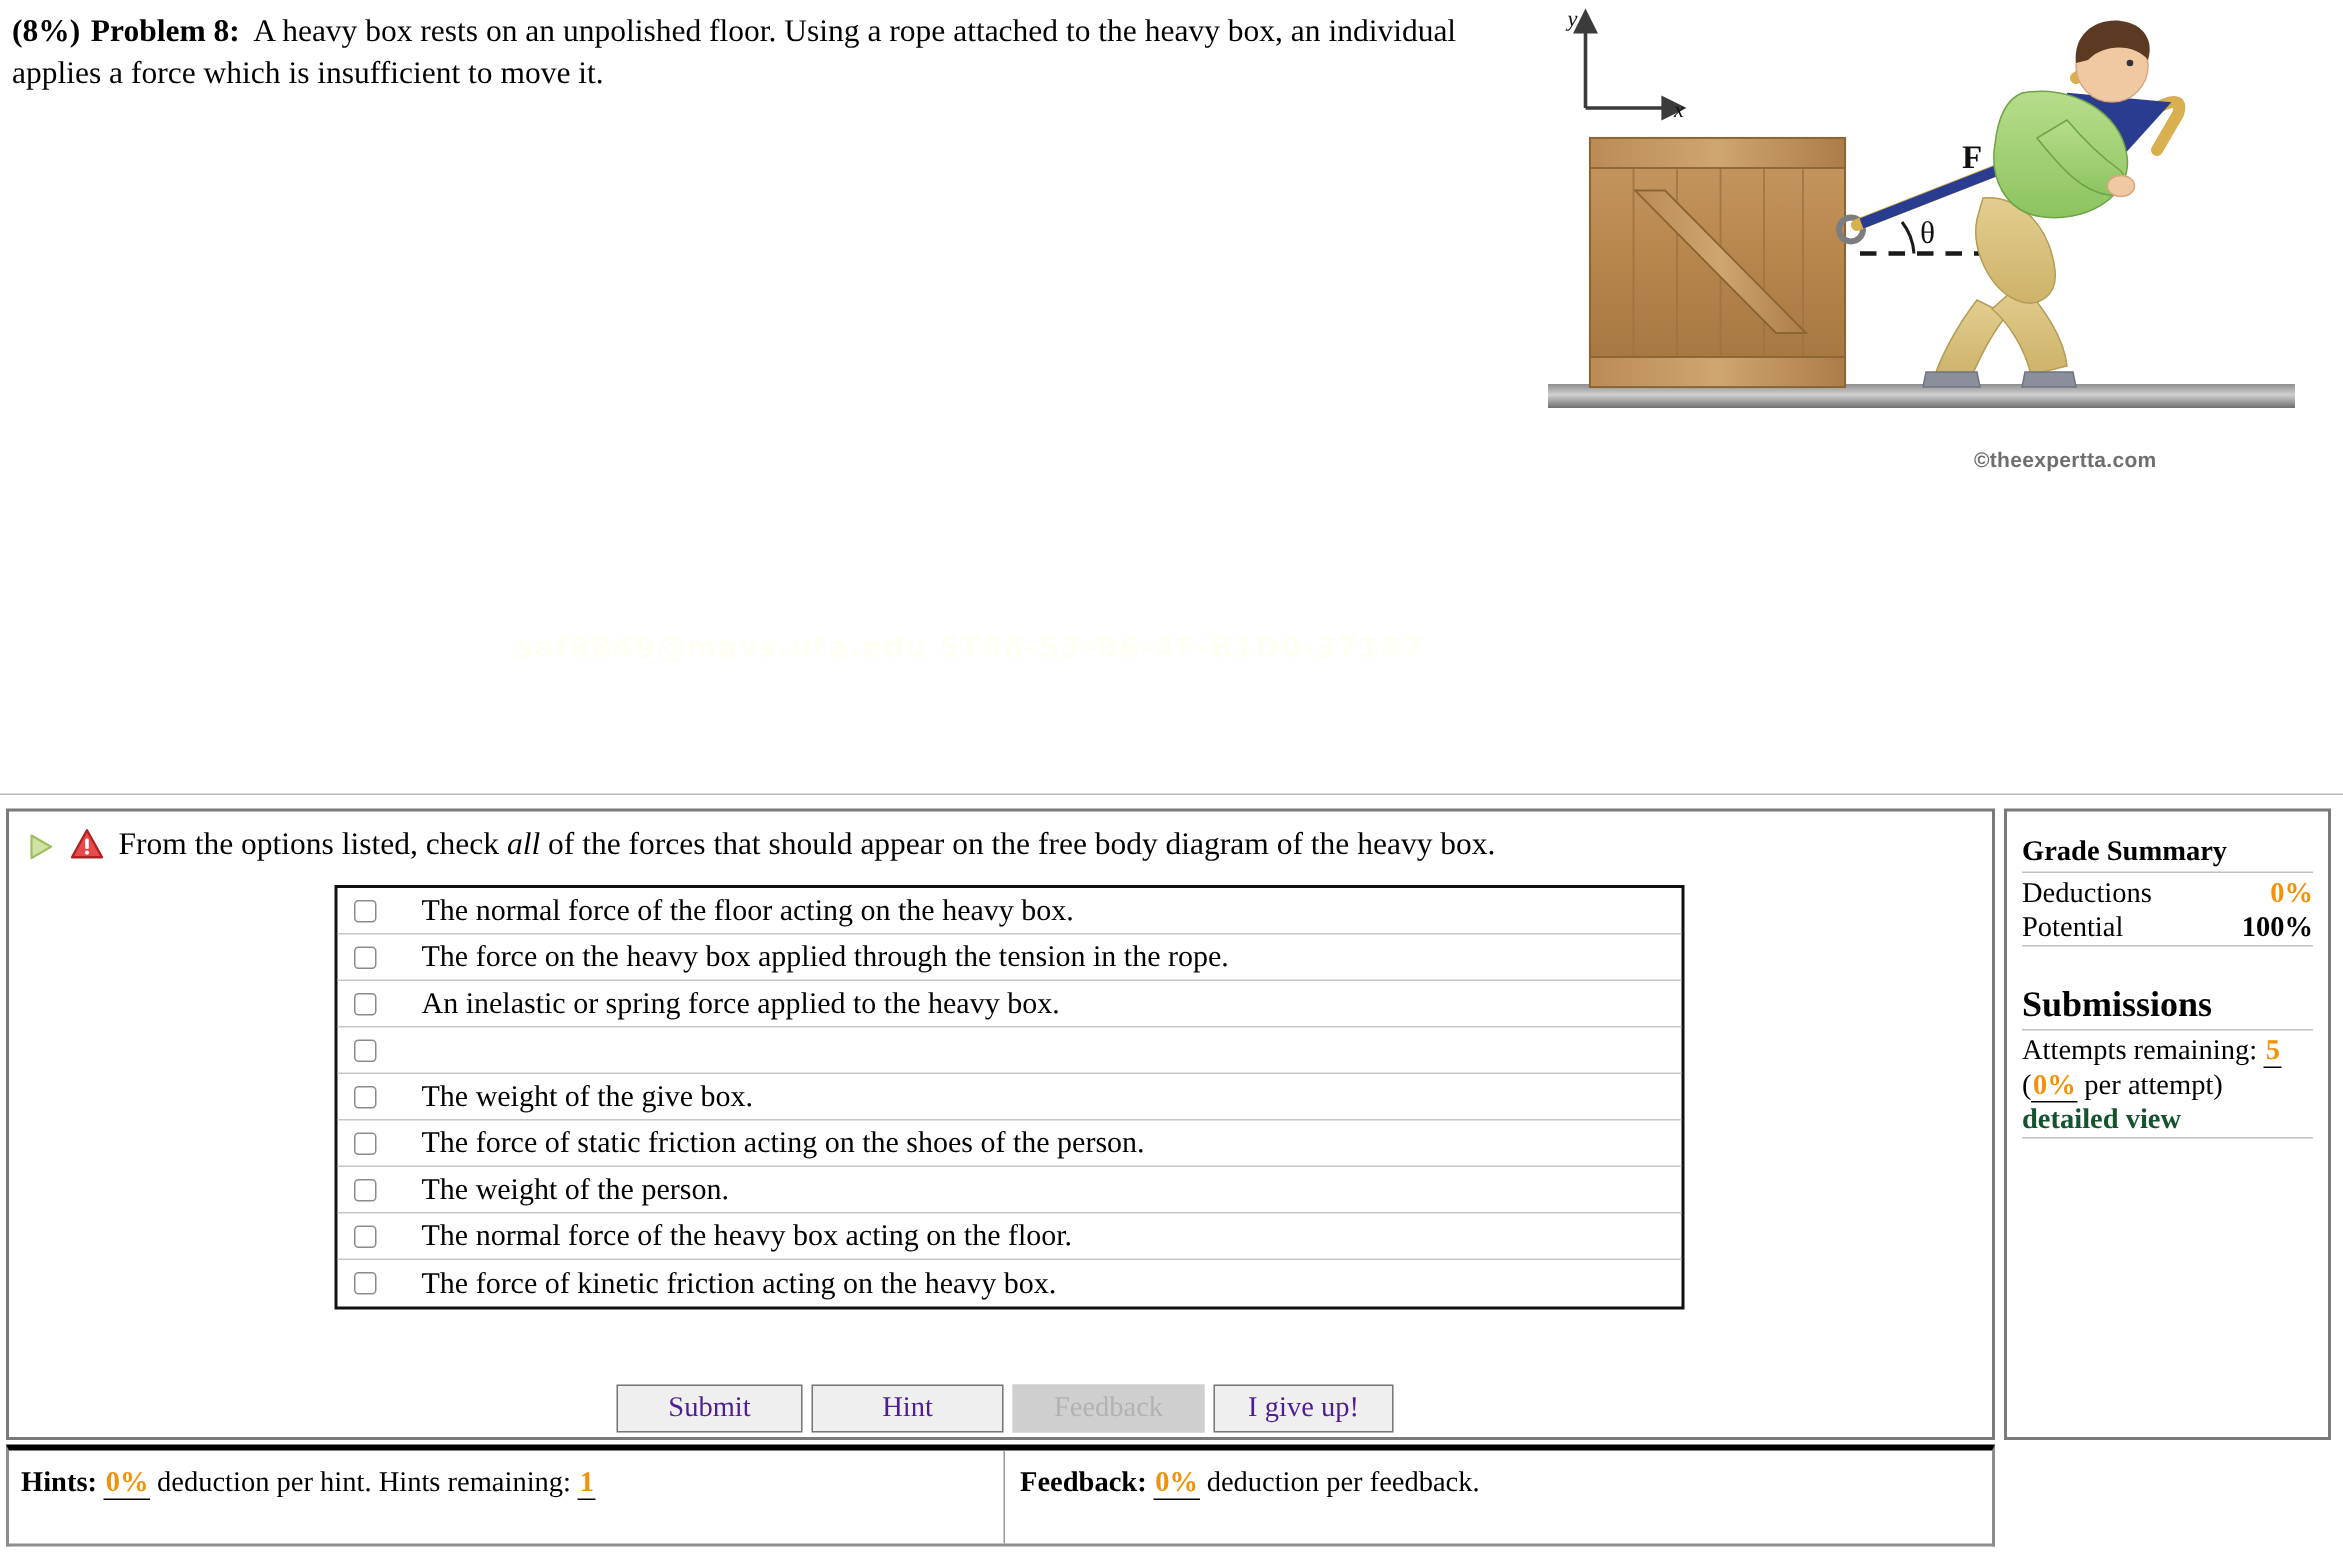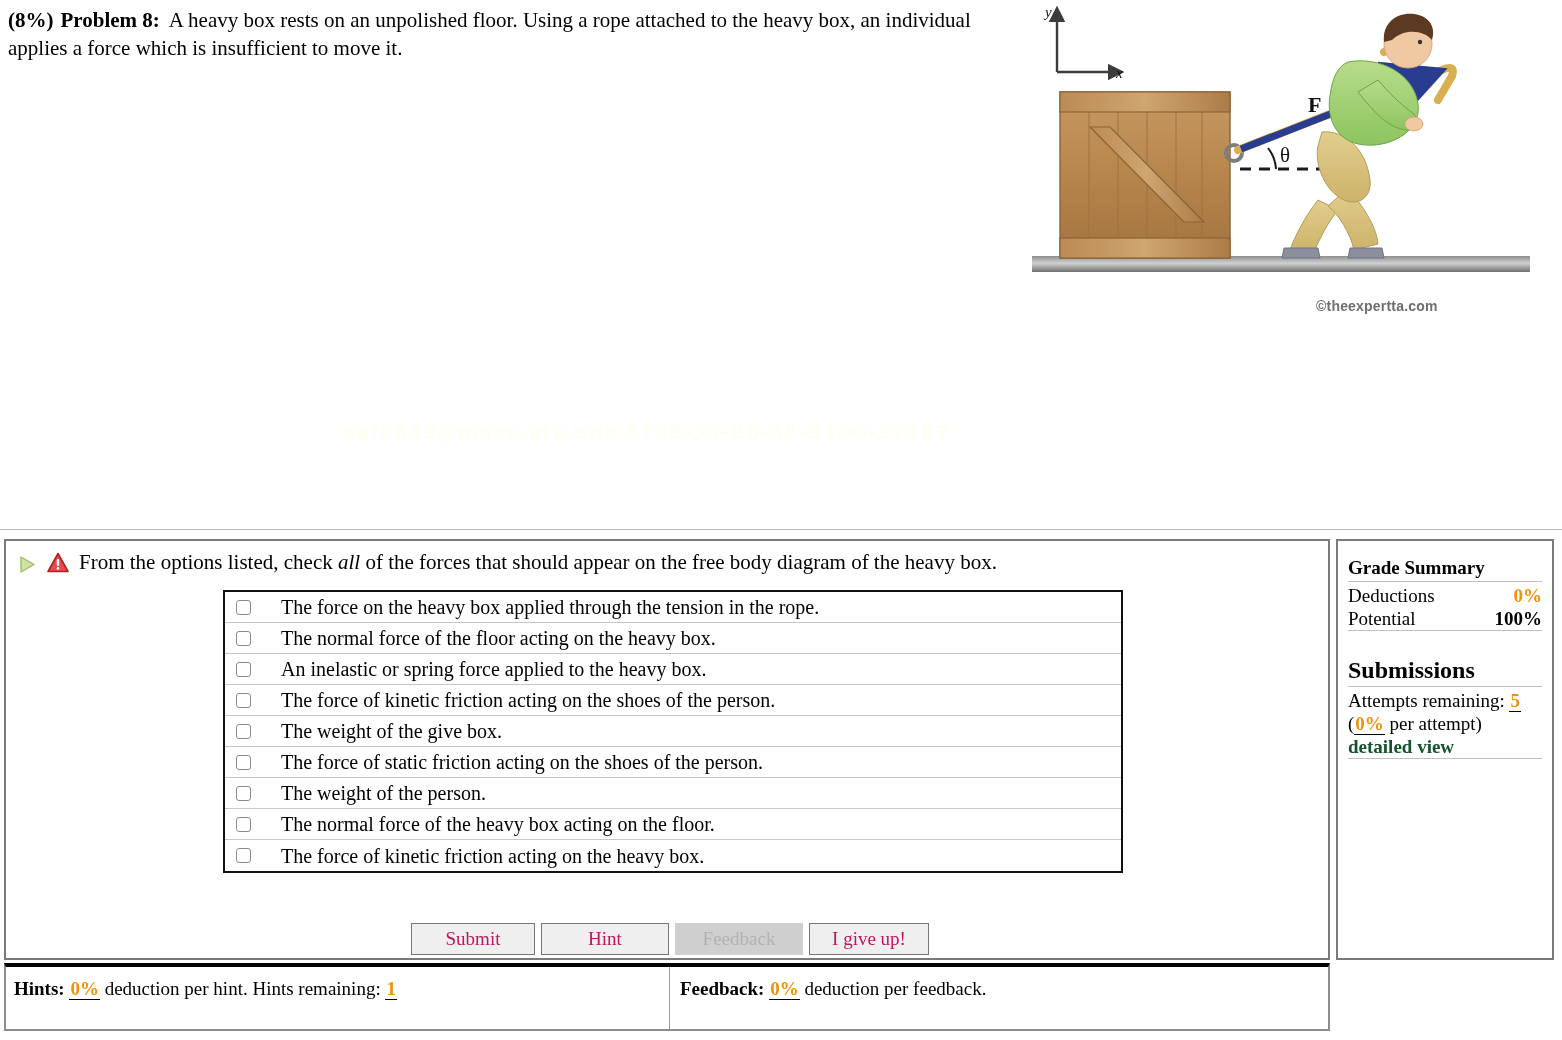--- a/index.html
+++ b/index.html
@@ -169,21 +169,21 @@
   }
   .btn {
     font-family: "Liberation Serif", serif;
     font-size: 19px;
     height: 32px;
     line-height: 30px;
     text-align: center;
     border: 1px solid #767676;
     background: #efefef;
     box-sizing: border-box;
-    color: #be185d;
+    color: #4c1d95;
     cursor: pointer;
     padding: 0 10px;
   }
   #btn-submit { width: 124px; }
   #btn-hint { width: 128px; }
   #btn-feedback {
     width: 128px;
     background: #cfcfcf;
     border-color: #cfcfcf;
     color: #b2b2b2;
@@ -389,39 +389,38 @@
       </svg>
     </span>
     <span id="question-text"><span>From the options listed, check </span><span class="ital">all</span><span> of the forces that should appear on the free body diagram of the heavy box.</span></span>
   </div>
 
   <div id="options-table">
     <div class="opt-row">
       <span class="opt-cb-cell">
           <span class="opt-cb"></span>
         </span>
+      <span class="opt-label">The normal force of the floor acting on the heavy box.</span>
+    </div>
+    <div class="opt-row">
+      <span class="opt-cb-cell">
+          <span class="opt-cb"></span>
+        </span>
       <span class="opt-label">The force on the heavy box applied through the tension in the rope.</span>
     </div>
     <div class="opt-row">
       <span class="opt-cb-cell">
           <span class="opt-cb"></span>
         </span>
-      <span class="opt-label">The normal force of the floor acting on the heavy box.</span>
-    </div>
-    <div class="opt-row">
-      <span class="opt-cb-cell">
-          <span class="opt-cb"></span>
-        </span>
       <span class="opt-label">An inelastic or spring force applied to the heavy box.</span>
     </div>
     <div class="opt-row">
       <span class="opt-cb-cell">
           <span class="opt-cb"></span>
         </span>
-      <span class="opt-label">The force of kinetic friction acting on the shoes of the person.</span>
     </div>
     <div class="opt-row">
       <span class="opt-cb-cell">
           <span class="opt-cb"></span>
         </span>
       <span class="opt-label">The weight of the give box.</span>
     </div>
     <div class="opt-row">
       <span class="opt-cb-cell">
           <span class="opt-cb"></span>

